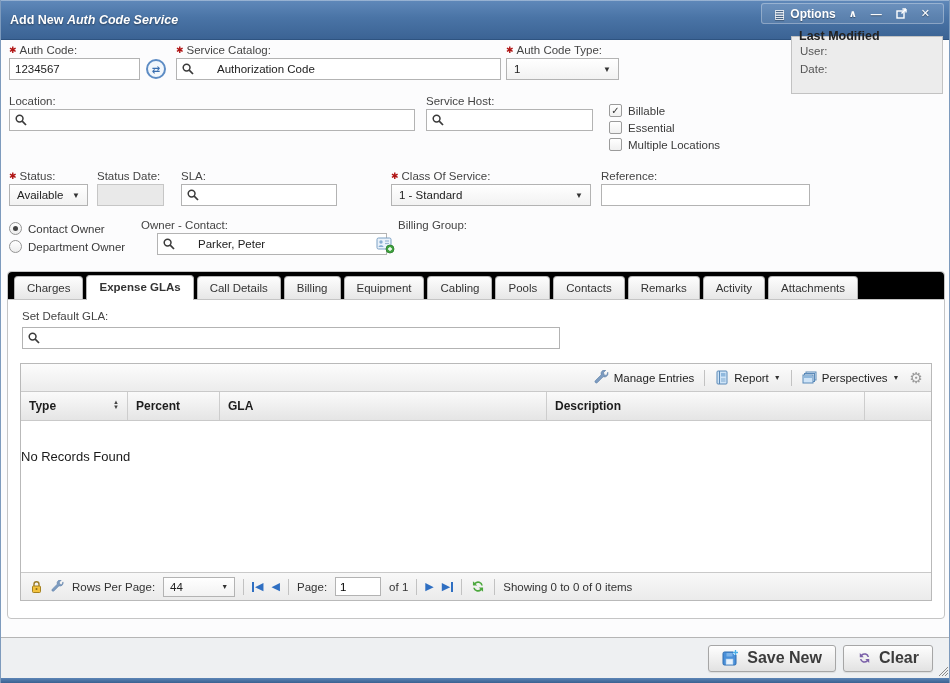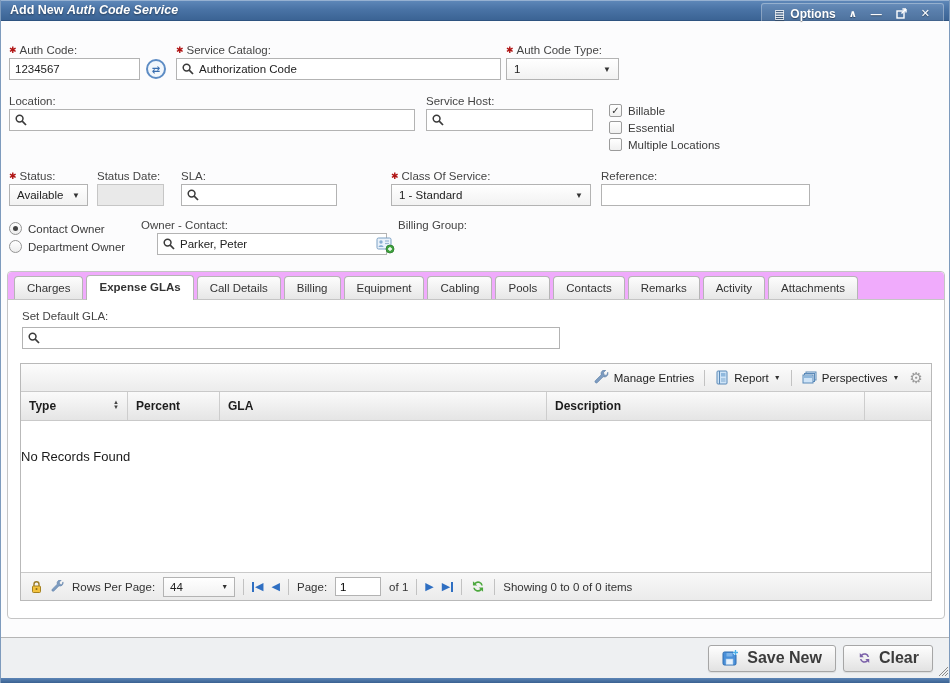--- a/index.html
+++ b/index.html
@@ -2,21 +2,21 @@
 <html><head>
 <meta charset="utf-8">
 <style>
   * { margin:0; padding:0; box-sizing:border-box; }
   html,body { background:#e9e9e9; }
   body { font-family:"Liberation Sans","DejaVu Sans",sans-serif; font-size:11.5px; color:#3a3a3a; }
   .window { position:relative; width:950px; height:683px; background:#fcfcfd; overflow:hidden;
             border-left:1px solid #7e9bbd; border-right:1px solid #7e9bbd; }
 
   
-  .titlebar { position:absolute; left:0; top:0; width:100%; height:21px;
+  .titlebar { position:absolute; left:0; top:0; width:100%; height:40px;
     background:linear-gradient(#6089ba 0%, #4a74a6 45%, #3b6394 100%);
     border-bottom:1px solid #2e5380; box-shadow:inset 0 1px 0 rgba(255,255,255,.35);
     display:flex; align-items:center; }
   .title { color:#fff; font-weight:bold; font-size:12.5px; padding-left:9px;
            text-shadow:0 1px 2px rgba(0,0,0,.45); }
   .title .em { font-style:italic; }
   .win-controls { position:absolute; right:5px; top:3px; height:21px; display:flex; align-items:center;
     gap:0; background:rgba(255,255,255,.10); border:1px solid rgba(255,255,255,.30);
     border-radius:3px; padding:0 6px; }
   .win-controls .ctl { color:#fff; display:flex; align-items:center; justify-content:center;
@@ -28,21 +28,21 @@
   .ctl-min { font-size:11px; }
   .ctl-close { font-size:11px; }
 
   
   .lbl { position:absolute; color:#444; white-space:nowrap; }
   .req { color:#b01313; font-size:9px; margin-right:3px; vertical-align:1px; }
   .inp { position:absolute; height:22px; border:1px solid #b3b3b3; background:#fff;
          font-family:inherit; font-size:11.5px; color:#222; padding:0 5px; }
   .inp:disabled,.inp.disabled { background:#e9e9e9; border-color:#c6c6c6; }
   .srch { position:absolute; height:22px; border:1px solid #b3b3b3; background:#fff;
-          display:flex; align-items:center; padding-left:5px; gap:5px; }
+          display:flex; align-items:center; padding-left:5px; gap:23px; }
   .srch input { border:none; outline:none; flex:1; font-family:inherit; font-size:11.5px; color:#222; height:18px; min-width:0; background:transparent; }
   .selbox { position:absolute; height:22px; border:1px solid #b3b3b3; background:linear-gradient(#ffffff,#f2f2f2);
             display:flex; align-items:center; justify-content:space-between; padding:0 7px; color:#222; }
   .selbox .arrow { font-size:8px; color:#333; margin-left:6px; }
 
   .fieldset-lm { position:absolute; left:790px; top:36px; width:152px; height:58px;
     border:1px solid #c2c2c2; background:#ececec; padding:2px 8px; }
   .fieldset-lm .legend { position:absolute; top:-8px; left:4px; background:transparent; padding:0 3px;
     font-weight:bold; font-size:12.5px; color:#222; }
   .fieldset-lm .line { color:#555; margin-top:6px; }
@@ -60,21 +60,21 @@
     border-radius:50%; color:#3a6fb0; display:flex; align-items:center; justify-content:center;
     font-size:10px; font-weight:bold; background:#f2f7fc; }
 
   .bg-chip { position:absolute; left:398px; top:233px; width:127px; height:22px;
     border:1px solid #aec3d6; background:#f2f6fa; display:flex; align-items:center;
     justify-content:space-between; padding:0 6px; color:#333; }
 
   
   .tab-section { position:absolute; left:6px; top:271px; width:938px; height:348px;
     border:1px solid #c5c5c5; border-radius:4px; background:#fff; }
-  .tabstrip { position:relative; height:28px; background:#f0abfc; border-bottom:1px solid #c5c5c5;
+  .tabstrip { position:relative; height:28px; background:#000000; border-bottom:1px solid #c5c5c5;
     border-radius:4px 4px 0 0; display:flex; align-items:flex-end; padding:0 0 0 6px; }
   .tab { position:relative; border:1px solid #b5b5b5; border-bottom:none; border-radius:4px 4px 0 0;
     background:linear-gradient(#fdfdfd,#e7e7e7); padding:5px 12px 5px; margin-right:3px;
     color:#333; white-space:nowrap; cursor:default; }
   .tab.active { background:#fff; font-weight:bold; margin-bottom:-1px; padding-bottom:7px; z-index:2; }
 
   .panel-lbl { position:absolute; left:14px; top:38px; color:#444; }
   .panel-srch { left:14px; top:55px; width:538px; }
 
   .grid { position:absolute; left:12px; top:91px; width:912px; height:238px; border:1px solid #b9b9b9;
@@ -174,20 +174,25 @@
   </div>
 
   <div class="lbl" style="left:505px; top:44px;">
     <span class="req">✱</span><span>Auth Code Type:</span>
   </div>
   <div class="selbox" style="left:505px; top:58px; width:113px;">
     <span>1</span>
     <span class="arrow">▼</span>
   </div>
 
+  <div class="fieldset-lm">
+    <div class="legend">Last Modified</div>
+    <div class="line">User:</div>
+    <div class="line">Date:</div>
+  </div>
 
   <div class="lbl" style="left:8px; top:95px;">Location:</div>
   <div class="srch" style="left:8px; top:109px; width:406px;">
     <svg width="12" height="12" viewBox="0 0 12 12">
         <circle cx="4.6" cy="4.6" r="3.4" fill="none" stroke="#3a3a3a" stroke-width="1.5"></circle>
         <line x1="7.2" y1="7.2" x2="11" y2="11" stroke="#3a3a3a" stroke-width="1.7"></line>
       </svg>
     <input value="" style="">
   </div>
 

